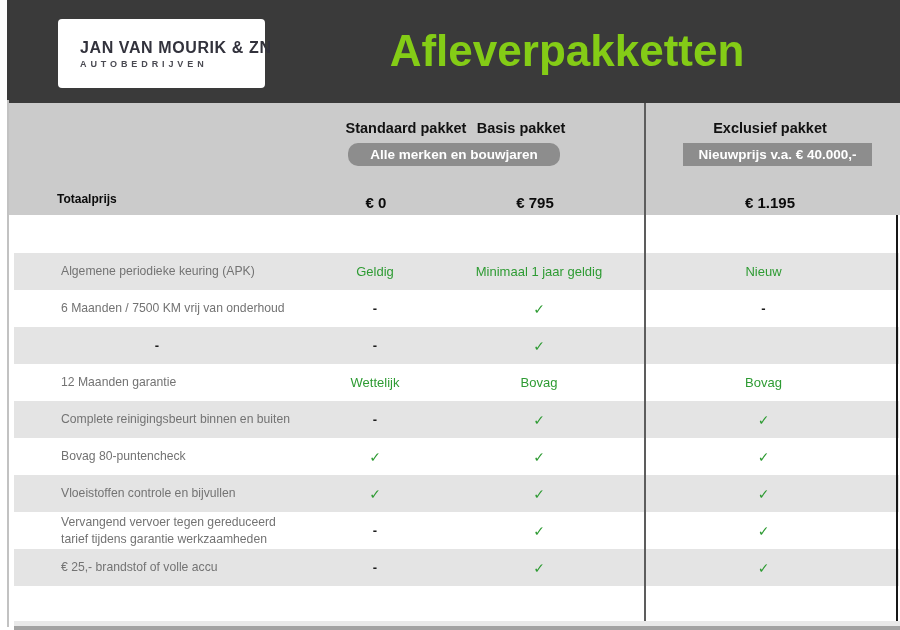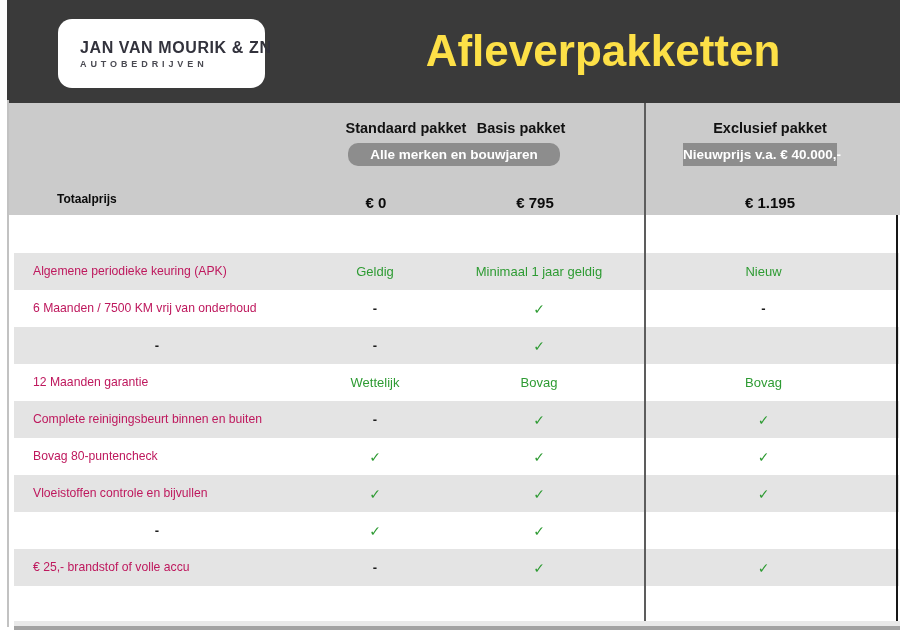--- a/index.html
+++ b/index.html
@@ -2,43 +2,43 @@
 <html><head>
 <meta charset="utf-8">
 <style>
   * { margin:0; padding:0; box-sizing:border-box; }
   body { font-family:"Liberation Sans", sans-serif; background:#fff; }
   .page { position:relative; width:900px; height:630px; background:#fff; overflow:hidden; }
 
   
   .topbar { position:absolute; left:7px; top:0; right:0; height:103px; background:#3a3a3a; }
   .logo { position:absolute; left:51px; top:19px; width:207px; height:69px; background:#fff;
-          border-radius:14px; display:flex; align-items:center; padding-left:13px; }
+          border-radius:4px; display:flex; align-items:center; padding-left:13px; }
   .logo-text { margin-left:9px; }
   .logo-name { font-size:16px; font-weight:bold; color:#32323c; letter-spacing:0.6px; white-space:nowrap; }
   .logo-sub  { font-size:9px; font-weight:bold; color:#4a4a52; letter-spacing:3.9px; margin-top:2px; white-space:nowrap; }
-  .page-title { position:absolute; left:596px; top:26px; transform:translateX(-50%);
-                font-size:44px; font-weight:bold; color:#fde047; white-space:nowrap; }
+  .page-title { position:absolute; left:560px; top:26px; transform:translateX(-50%);
+                font-size:44px; font-weight:bold; color:#84cc16; white-space:nowrap; }
 
   
   .band { position:absolute; left:9px; top:103px; right:0; height:112px; background:#cbcbcb; }
   .col-h { position:absolute; transform:translateX(-50%); top:120px; font-size:14.5px;
            font-weight:bold; color:#111; white-space:nowrap; }
   .badge { position:absolute; top:143px; height:23px; line-height:23px; background:#8d8d8d;
            color:#fff; font-size:13.5px; font-weight:bold; text-align:center; white-space:nowrap; }
   .totaal-label { position:absolute; left:57px; top:192px; font-size:12px; font-weight:bold; color:#0b0b0b; }
   .totaal-val { position:absolute; top:194px; transform:translateX(-50%); font-size:15px;
                 font-weight:bold; color:#0b0b0b; white-space:nowrap; }
 
   
   .rows { position:absolute; left:14px; top:253px; width:885px; }
   .row { display:grid; grid-template-columns:286px 150px 178px 1fr; min-height:37px; align-items:center; }
   .row:nth-child(odd) { background:#e4e4e4; }
   .row:nth-child(even) { background:#ffffff; }
-  .row-label { padding-left:19px; padding-right:10px; font-size:12.2px; color:#be185d; line-height:1.35; }
+  .row-label { padding-left:47px; padding-right:10px; font-size:12.2px; color:#737373; line-height:1.35; }
   .cell { text-align:center; }
   .v-green { color:#2e9b33; font-weight:normal; font-size:13px; white-space:nowrap; }
   .v-check { color:#2e9b33; font-size:14px; }
   .v-dash  { color:#1c1c1c; font-weight:bold; font-size:13px; }
 
   
   .left-line   { position:absolute; left:7px; top:100px; width:2px; height:527px; background:#c2c2c2; }
   .divider-v   { position:absolute; left:644px; top:103px; width:2px; height:524px; background:#5d5d5d; }
   .right-line  { position:absolute; left:896px; top:215px; width:2px; height:406px; background:#161616; }
   .bottom-strip{ position:absolute; left:14px; top:621px; right:0; height:5px; background:#e9e9e9; }
@@ -63,21 +63,21 @@
     <h1 class="page-title">Afleverpakketten</h1>
   </div>
 
   <div class="band"></div>
 
   <div class="col-h" style="left:406px;">Standaard pakket</div>
   <div class="col-h" style="left:521px;">Basis pakket</div>
   <div class="col-h" style="left:770px;">Exclusief pakket</div>
 
   <div class="badge" style="left:348px; width:212px;border-radius:10px;">Alle merken en bouwjaren</div>
-  <div class="badge" style="left:683px; width:154px;">Nieuwprijs v.a. € 40.000,-</div>
+  <div class="badge" style="left:683px; width:189px;">Nieuwprijs v.a. € 40.000,-</div>
 
   <div class="totaal-label">Totaalprijs</div>
   <div class="totaal-val" style="left:376px;">€ 0</div>
   <div class="totaal-val" style="left:535px;">€ 795</div>
   <div class="totaal-val" style="left:770px;">€ 1.195</div>
 
   <div class="rows" id="rows">
     <div class="row">
       <div class="row-label">Algemene periodieke keuring (APK)</div>
       <div class="cell cell-standaard v-green">Geldig</div>
@@ -120,20 +120,21 @@
     </div>
 
     <div class="row">
       <div class="row-label">Vloeistoffen controle en bijvullen</div>
       <div class="cell cell-standaard v-check">✓</div>
       <div class="cell cell-basis v-check">✓</div>
       <div class="cell cell-exclusief v-check">✓</div>
     </div>
 
     <div class="row">
+      <div class="row-label">Vervangend vervoer tegen gereduceerd tarief tijdens garantie werkzaamheden</div>
       <div class="cell cell-standaard v-dash">-</div>
       <div class="cell cell-basis v-check">✓</div>
       <div class="cell cell-exclusief v-check">✓</div>
     </div>
 
     <div class="row">
       <div class="row-label">€ 25,- brandstof of  volle accu</div>
       <div class="cell cell-standaard v-dash">-</div>
       <div class="cell cell-basis v-check">✓</div>
       <div class="cell cell-exclusief v-check">✓</div>

